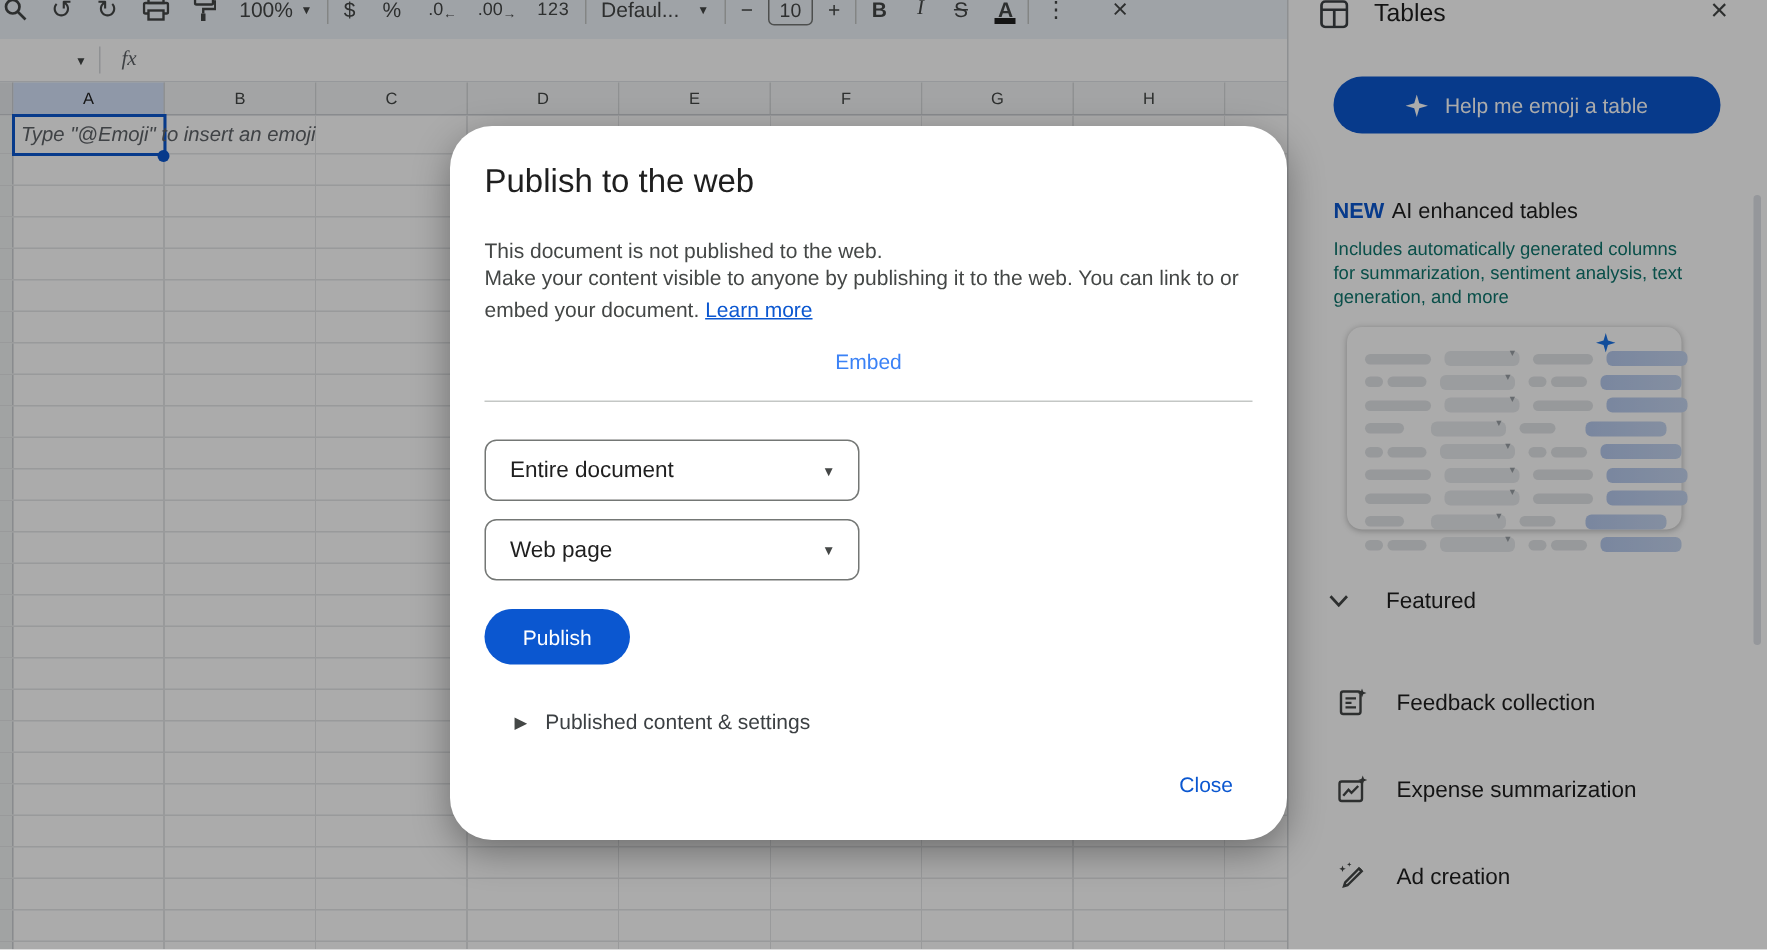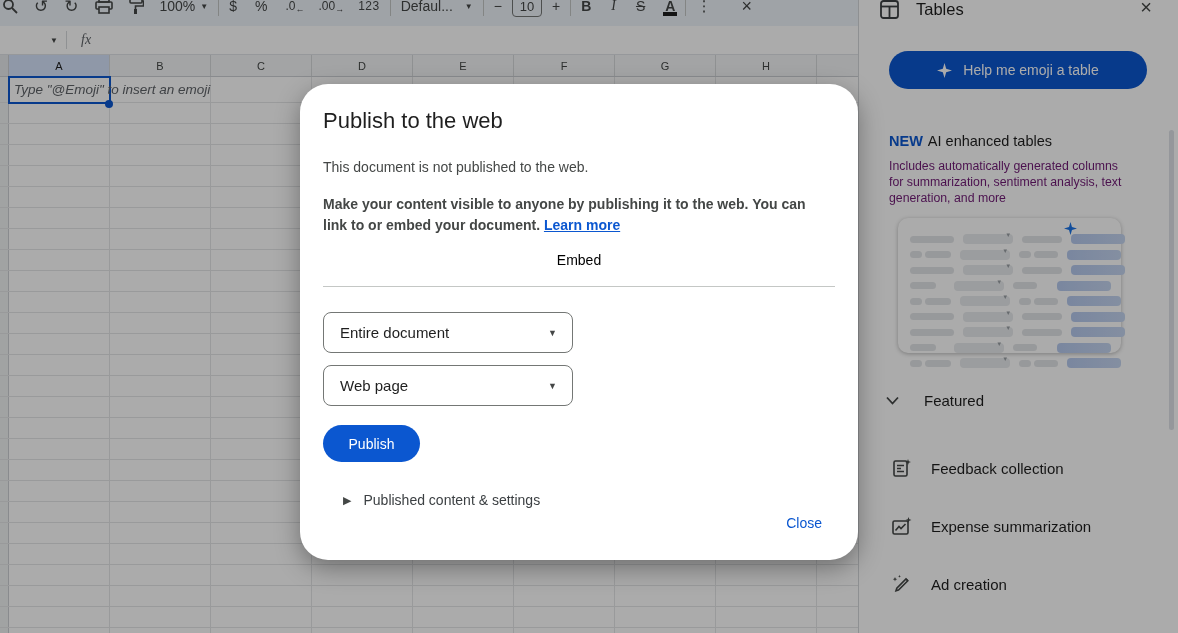--- a/index.html
+++ b/index.html
@@ -48,45 +48,45 @@
 
   
   .sidebar { position:absolute; left:858px; top:0; width:320px; height:633px; background:#ffffff; border-left:1px solid #d4d7da; }
   .sb-header { position:absolute; left:0; top:0; width:100%; height:34px; }
   .sb-title { position:absolute; left:57px; top:0; font-size:16.5px; color:#1f1f1f; }
   .sb-table-icon { position:absolute; left:21px; top:0; }
   .sb-close { position:absolute; right:26px; top:-4px; font-size:20px; color:#444746; cursor:pointer; }
   .help-btn { position:absolute; left:30px; top:51px; width:258px; height:38px; border-radius:19px; background:#0b57d0; color:#fff; display:flex; align-items:center; justify-content:center; gap:11px; font-size:14px; font-weight:500; cursor:pointer; border:none; }
   .new-line { position:absolute; left:30px; top:133px; font-size:14.5px; color:#1f1f1f; }
   .new-badge { color:#0b57d0; font-weight:bold; margin-right:5px; }
-  .sb-desc { position:absolute; left:30px; top:158px; width:245px; font-size:12.3px; line-height:16px; color:#701a75; }
+  .sb-desc { position:absolute; left:30px; top:158px; width:245px; font-size:12.3px; line-height:16px; color:#0f766e; }
   .illus-card { position:absolute; left:39px; top:218px; width:223px; height:135px; background:#fff; border-radius:10px; box-shadow:0 1px 4px rgba(0,0,0,0.28); padding:16px 10px 8px 12px; }
   .illus-sparkle { position:absolute; top:4px; right:44px; }
   .ill-row { display:flex; align-items:center; gap:9px; margin-bottom:5.5px; }
   .ic { display:flex; align-items:center; gap:3px; width:48px; }
   .ic.c2 { width:52px; } .ic.c4 { width:54px; }
   .pill { height:7px; border-radius:4px; background:#e2e4e7; display:inline-block; }
   .pill.sel { background:#e8eaed; height:10px; position:relative; }
   .pill.sel::after { content:"▾"; position:absolute; right:3px; top:-3px; font-size:7px; color:#9aa0a6; }
   .pill.blue { background:linear-gradient(90deg,#b6c9ee,#c5d5f0); height:10px; }
   .featured-header { position:absolute; left:27px; top:392px; display:flex; align-items:center; gap:25px; cursor:pointer; }
   .featured-label { font-size:15px; color:#1f1f1f; }
   .feature-item { position:absolute; left:32px; display:flex; align-items:center; gap:19px; cursor:pointer; }
   .feature-label { font-size:15px; color:#1f1f1f; }
   .sb-scroll-thumb { position:absolute; right:4px; top:130px; width:5px; height:300px; border-radius:3px; background:#dee1e7; }
 
   
   .scrim { position:absolute; inset:0; background:rgba(0,0,0,0.33); z-index:10; }
   .dialog { position:absolute; left:300px; top:84px; width:558px; height:476px; background:#fff; border-radius:28px; z-index:20; box-shadow:0 8px 24px rgba(0,0,0,0.35); padding:24px 23px 0 23px; }
   .dlg-title { font-size:22px; color:#1f1f1f; font-weight:400; }
   .dlg-status { margin-top:25px; font-size:14px; color:#444746; }
-  .dlg-body { margin-top:19px; font-size:14px; color:#444746; line-height:20.5px; width:505px;font-weight:bold; }
+  .dlg-body { font-size:14px; color:#444746; line-height:20.5px; width:505px; }
   .dlg-link { color:#0b57d0; text-decoration:underline; cursor:pointer; }
   .dlg-tabs { margin-top:13px; display:flex; border-bottom:1px solid #c4c7c5; height:39px; }
-  .dlg-tab { flex:1; display:flex; align-items:flex-start; justify-content:center; font-size:14px; color:#000000; cursor:pointer; position:relative; padding-top:4px; }
+  .dlg-tab { flex:1; display:flex; align-items:flex-start; justify-content:center; font-size:14px; color:#3b82f6; cursor:pointer; position:relative; padding-top:4px; }
   .dlg-tab.active { color:#0b57d0; font-weight:500; }
   .tab-indicator { position:absolute; bottom:0; width:34px; height:3px; border-radius:3px 3px 0 0; background:#0b57d0; }
   .dlg-selects { margin-top:25px; display:flex; gap:12px;flex-direction:column; }
   .dlg-select { width:250px; height:41px; border:1px solid #747775; border-radius:8px; display:flex; align-items:center; justify-content:space-between; padding:0 15px 0 16px; font-size:15px; color:#1f1f1f; cursor:pointer; background:#fff; }
   .sel-caret { font-size:9px; color:#444746; }
   .publish-btn { margin-top:19px; width:97px; height:37px; border-radius:19px; background:#0b57d0; color:#fff; font-size:14px; font-weight:500; border:none; cursor:pointer; display:flex; align-items:center; justify-content:center; }
   .pub-settings { margin-top:30px; margin-left:20px; display:flex; align-items:center; gap:12px; cursor:pointer; }
   .disclosure { font-size:11px; color:#444746; }
   .pub-settings-label { font-size:14px; color:#3c4043; }
   .dlg-close { position:absolute; right:36px; bottom:29px; font-size:14px; font-weight:500; color:#0b57d0; cursor:pointer; }

